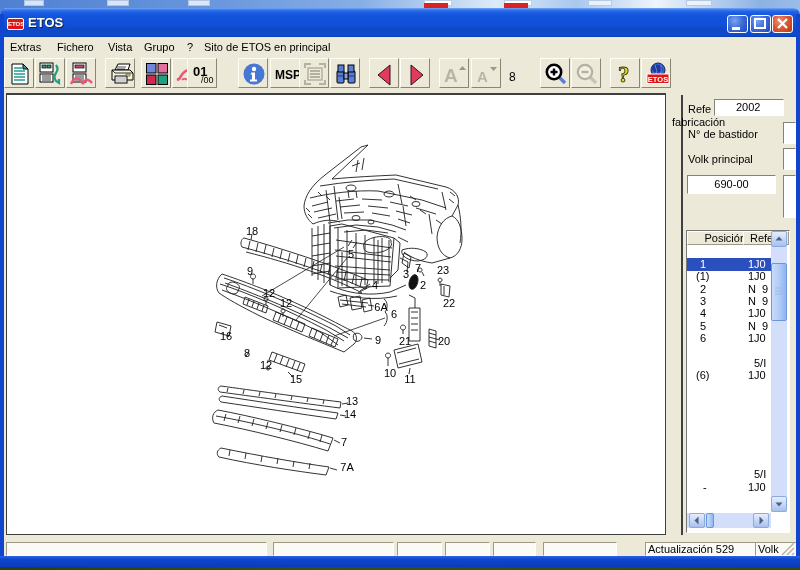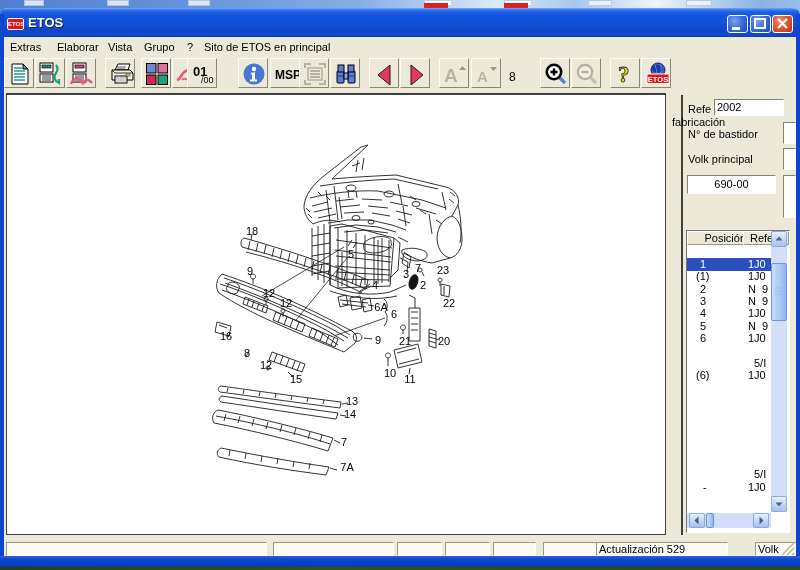--- a/index.html
+++ b/index.html
@@ -66,21 +66,21 @@
     </svg></div>
 <div class="abs wbtn bblue" style="left:750px"><svg width="19" height="16">
       <rect x="4" y="3" width="10" height="9" fill="none" stroke="#fff" stroke-width="2"></rect>
     </svg></div>
 <div class="abs wbtn bred" style="left:772px"><svg width="19" height="16">
       <path d="M5 3 L14 12 M14 3 L5 12" stroke="#fff" stroke-width="2.2"></path>
     </svg></div>
 
 <div id="menubar" class="abs">
 <span style="left:7px">Extras</span>
-<span style="left:54px">Elaborar</span>
+<span style="left:54px">Fichero</span>
 <span style="left:105px">Vista</span>
 <span style="left:141px">Grupo</span>
 <span style="left:184px">?</span>
 <span style="left:201px">Sito de ETOS  en principal</span>
 </div>
 
 <div id="toolbar" class="abs"></div>
 <div class="tb" style="left:4px;top:58px">
     <svg width="24" height="24">
       <path d="M4 2 h11 l5 5 v15 h-16 z" fill="#fff" stroke="#000"></path>
@@ -347,21 +347,21 @@
 <text x="410" y="383">11</text>
 <text x="352" y="405">13</text>
 <text x="350" y="418">14</text>
 <text x="344" y="446">7</text>
 <text x="347" y="471">7A</text>
 </g>
 </svg>
 <div id="vline" class="abs"></div>
 <div id="panel" class="abs"></div>
 <div class="abs" style="left:688px;top:103px;font-size:11px">Refe</div>
-<div class="abs inbox" style="left:714px;top:99px;width:70px;height:17px;font-size:11px;line-height:15px;padding-left:2px">2002</div>
+<div class="abs inbox" style="left:714px;top:99px;width:70px;height:17px;font-size:11px;line-height:15px;padding-left:21px">2002</div>
 <div class="abs" style="left:672px;top:116px;font-size:11px">fabricación</div>
 <div class="abs" style="left:688px;top:128px;font-size:11px">N° de bastidor</div>
 <div class="abs inbox" style="left:783px;top:122px;width:13px;height:22px"></div>
 <div class="abs" style="left:688px;top:153px;font-size:11px">Volk principal</div>
 <div class="abs inbox" style="left:783px;top:148px;width:13px;height:22px"></div>
 <div class="abs inbox" style="left:687px;top:175px;width:89px;height:19px;font-size:11px;line-height:17px;text-align:center">690-00</div>
 <div class="abs inbox" style="left:783px;top:175px;width:13px;height:43px"></div>
 
 <div id="tblwrap" class="abs">
  <div class="hdr" style="left:0;top:0;width:60px;text-align:right">Posición</div>
@@ -420,21 +420,21 @@
   </div>
 <div class="abs sthumb" style="left:706px;top:513px;width:8px;height:15px"></div>
 
 <div id="status" class="abs"></div>
 <div class="abs sp" style="left:6px;width:261px"></div>
 <div class="abs sp" style="left:273px;width:121px"></div>
 <div class="abs sp" style="left:397px;width:45px"></div>
 <div class="abs sp" style="left:445px;width:45px"></div>
 <div class="abs sp" style="left:493px;width:43px"></div>
 <div class="abs sp" style="left:543px;width:74px"></div>
-<div class="abs sp" style="left:596px;width:132px">Actualización 529</div>
+<div class="abs sp" style="left:645px;width:132px">Actualización 529</div>
 <div class="abs sp" style="left:755px;width:44px">Volk</div>
 <svg class="abs" style="left:779px;top:541px" width="17" height="15">
 <path d="M15 2 L3 14 M15 7 L8 14 M15 12 L13 14" stroke="#b9b6a4" stroke-width="1.5"></path>
 </svg>
 
 <div id="wbl" class="abs wb"></div>
 <div id="wbr" class="abs wb"></div>
 <div id="wbb" class="abs wb"></div>
 
 </body></html>

